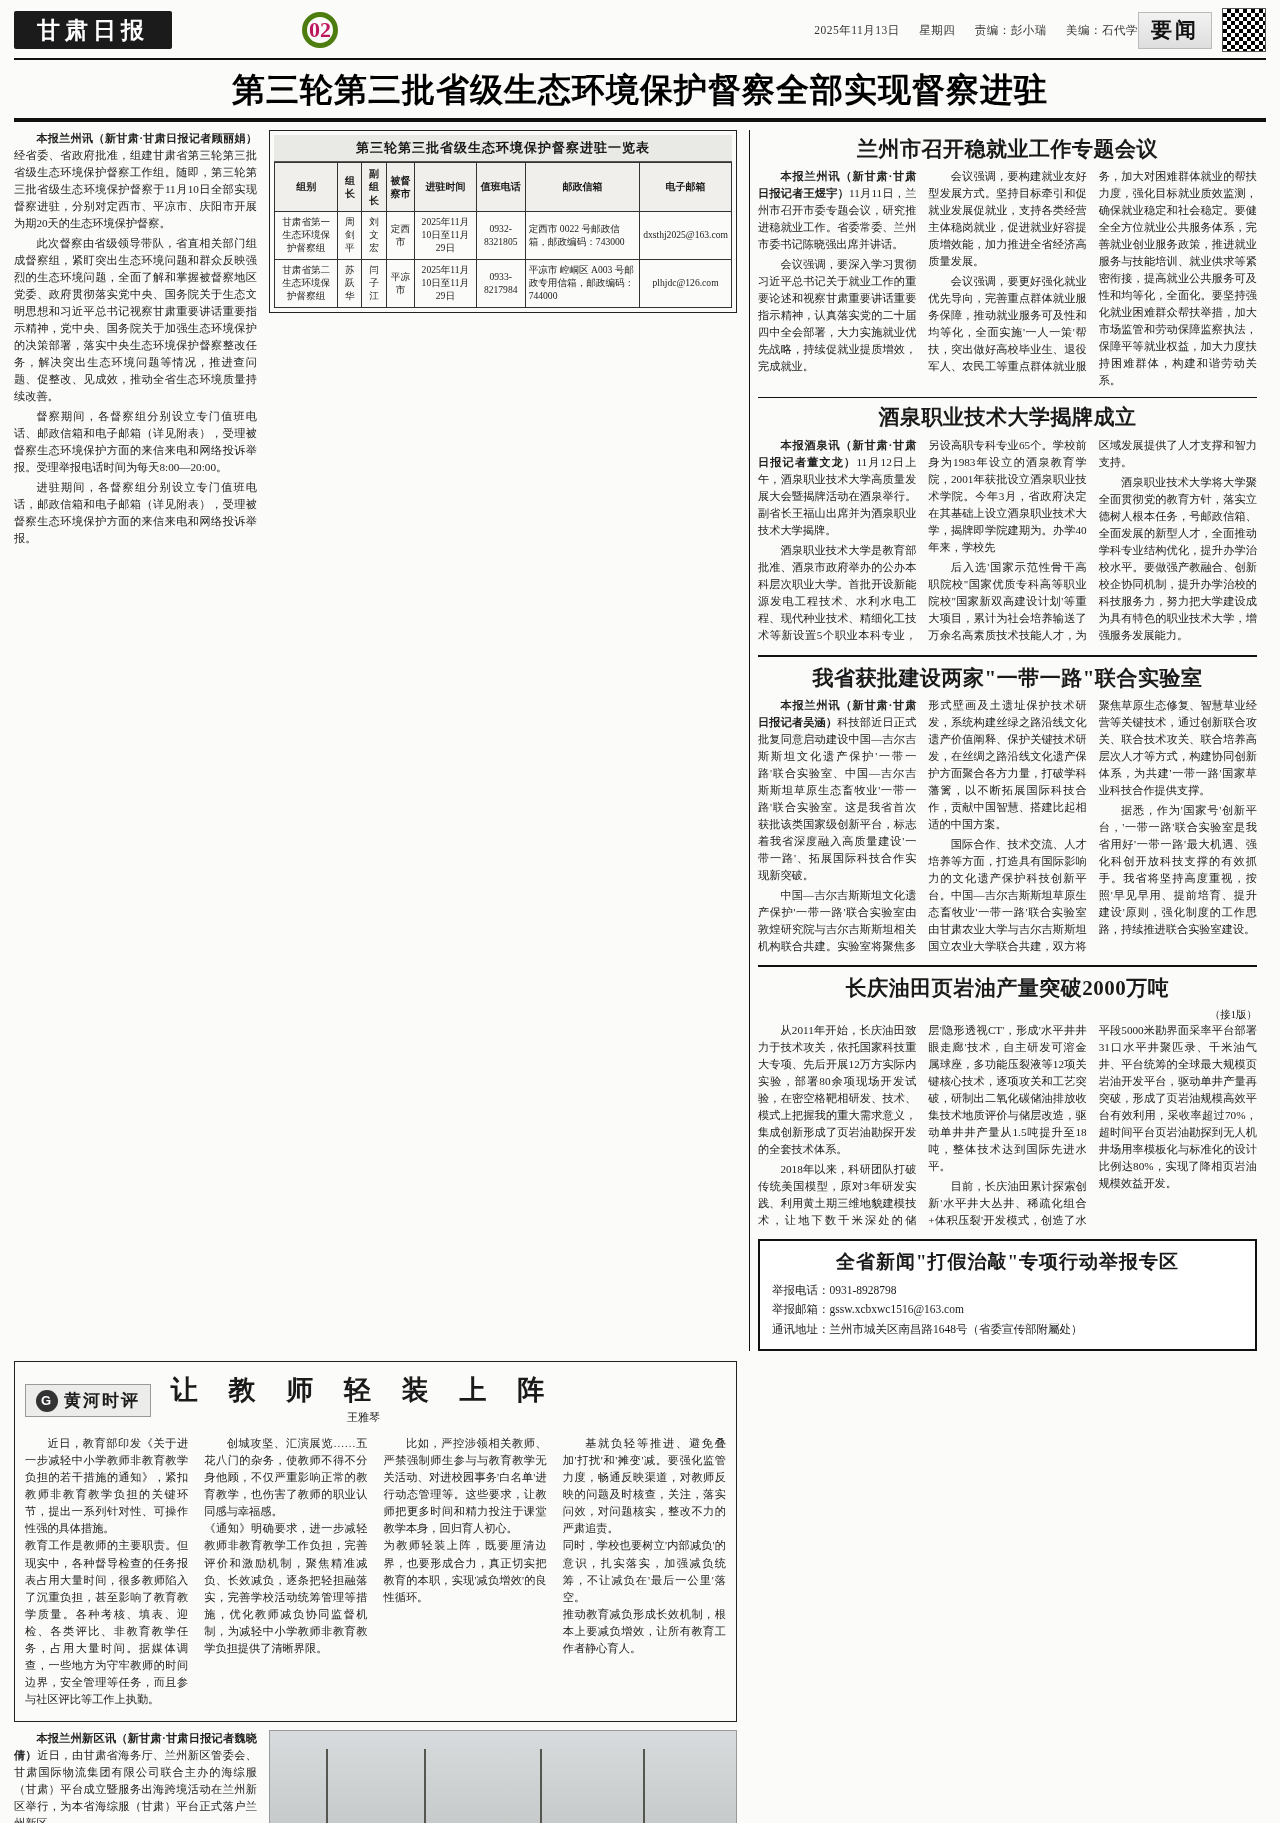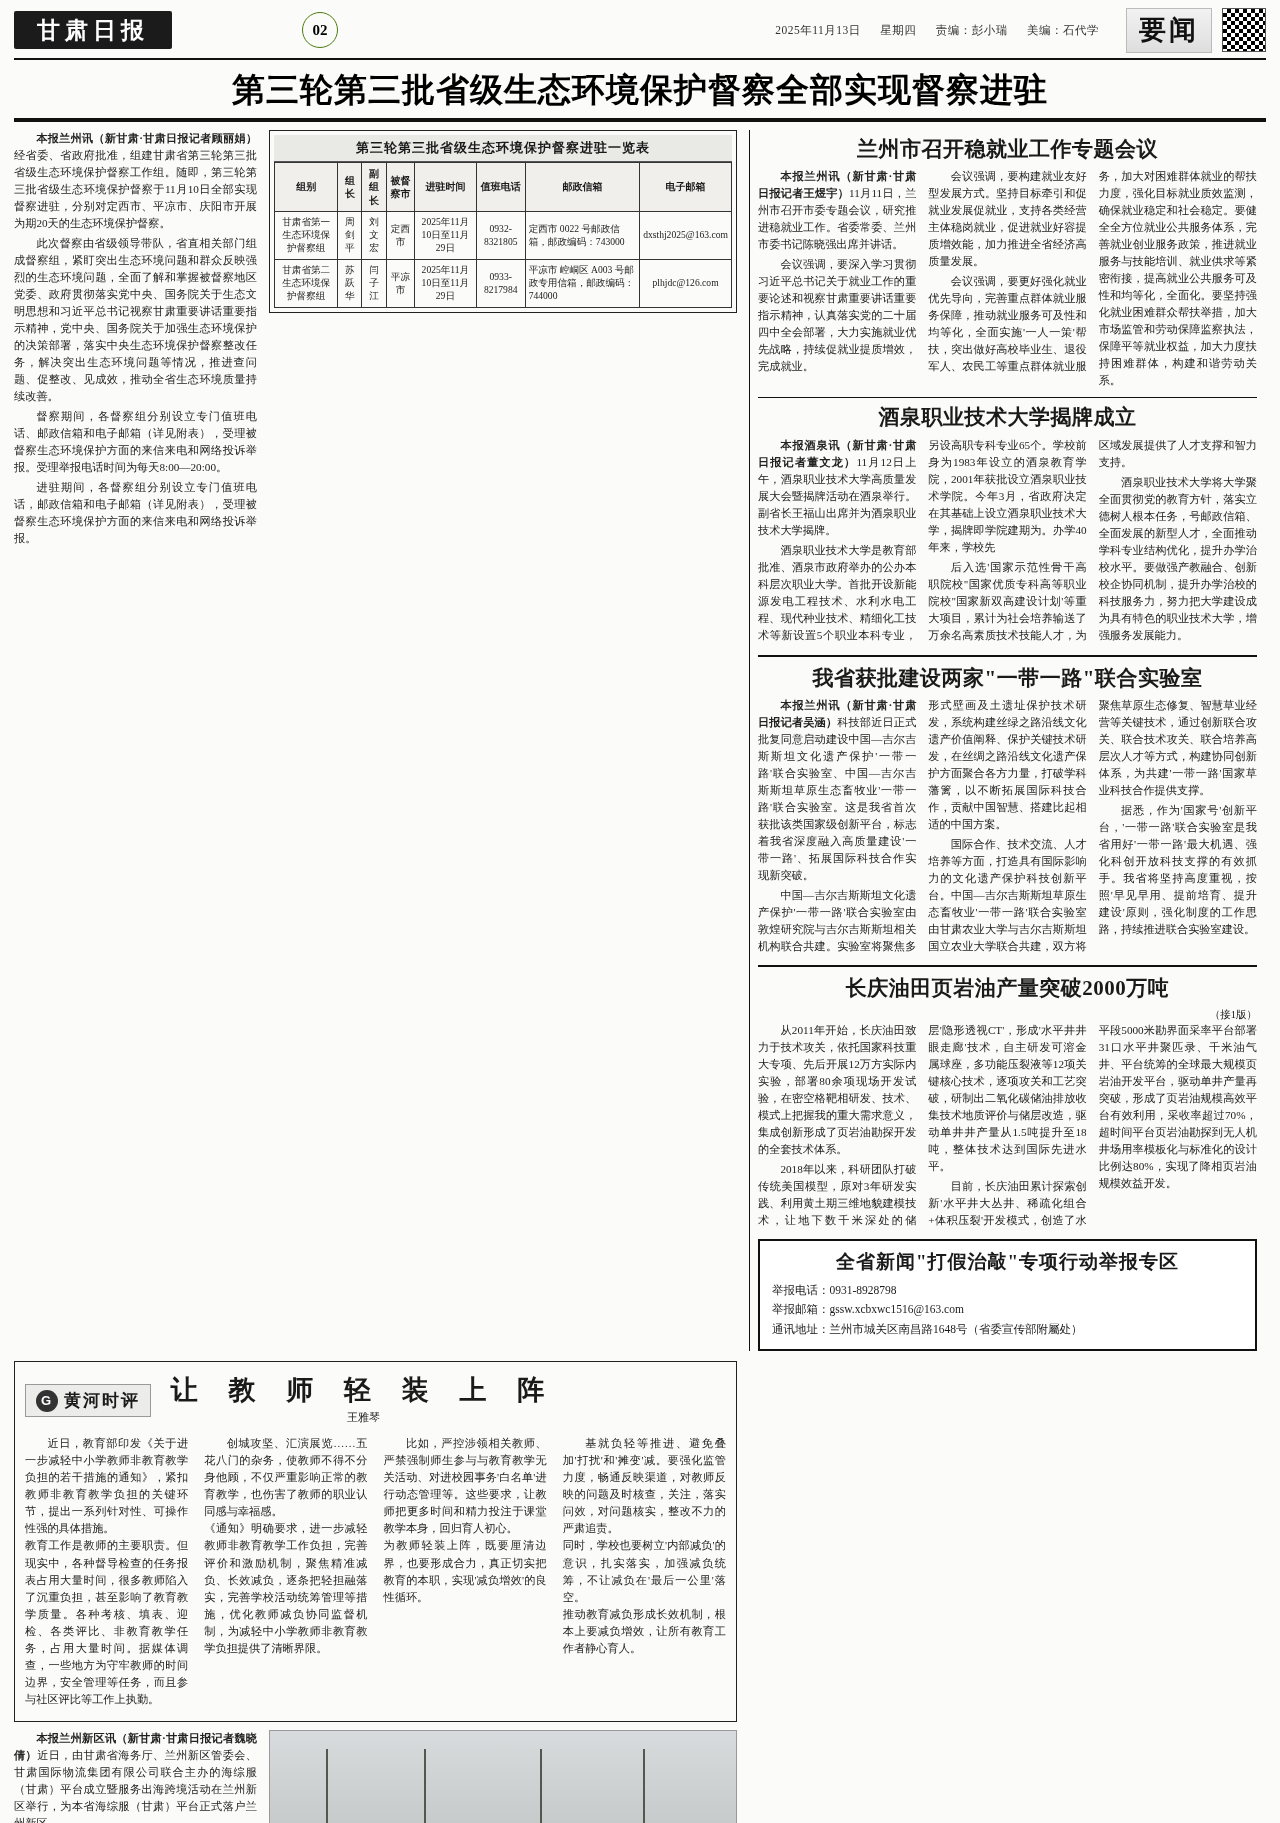--- a/index.html
+++ b/index.html
@@ -33,38 +33,38 @@
     align-items: center;
     justify-content: center;
     font-family: "Liberation Serif", serif;
     font-size: 23px;
     letter-spacing: 5px;
     font-weight: bold;
     border-radius: 2px;
   }
   .page-num {
     width: 36px; height: 36px;
-    border: 1px solid #4d7c0f;
+    border: 5px solid #4d7c0f;
     border-radius: 50%;
     display: flex; align-items: center; justify-content: center;
-    font-size: 15px; font-weight: bold;
+    font-size: 22px; font-weight: bold;
     margin-left: 130px;
-    color: #000000;
+    color: #be185d;
   }
   .mast-meta {
     flex: 1;
     text-align: right;
     font-size: 11.5px;
     color: #333;
-    padding-right: 27px;
+    padding-right: 0;
     letter-spacing: .5px;
   }
   .mast-meta span { margin-left: 16px; }
   .section-tag {
-    font-size: 27px;
+    font-size: 21px;
     font-weight: bold;
     letter-spacing: 3px;
     padding: 3px 12px 4px 12px;
     background: linear-gradient(180deg,#f2f2f2,#dedede);
     border: 1px solid #bbb;
     color: #111;
     margin-right: 10px;
   }
   .qr {
     width: 44px; height: 44px;

